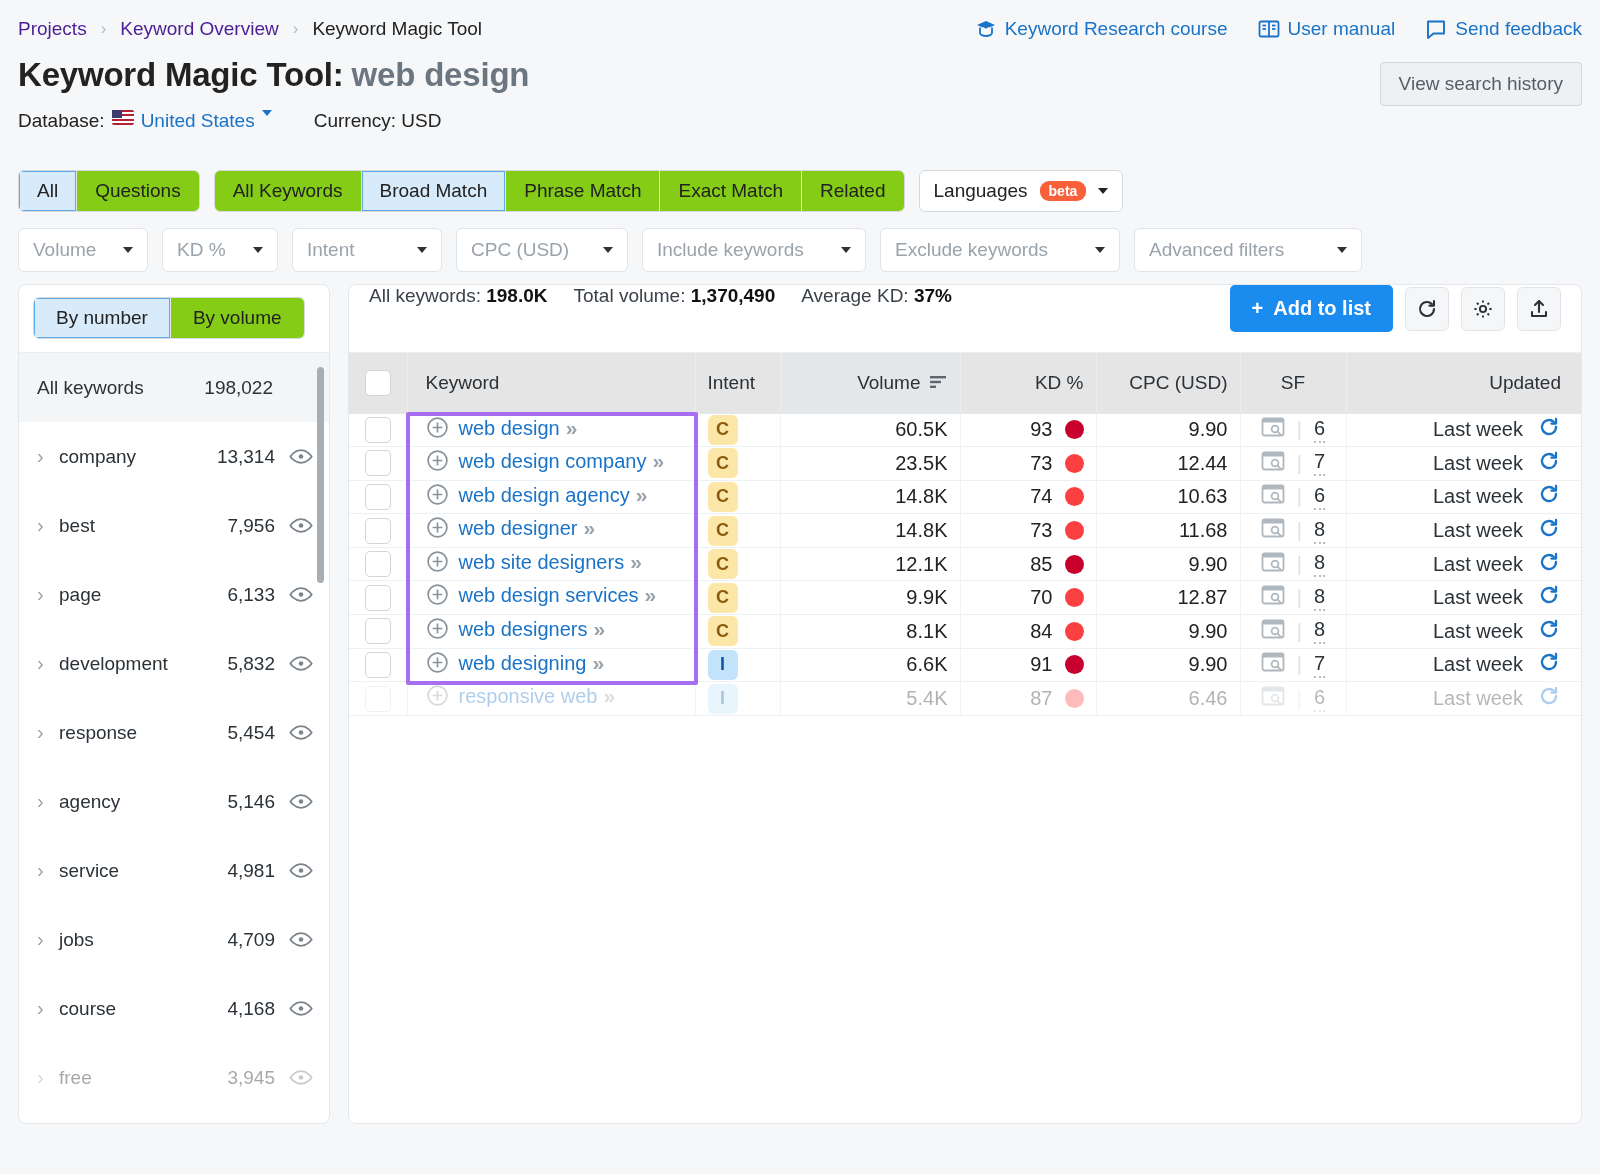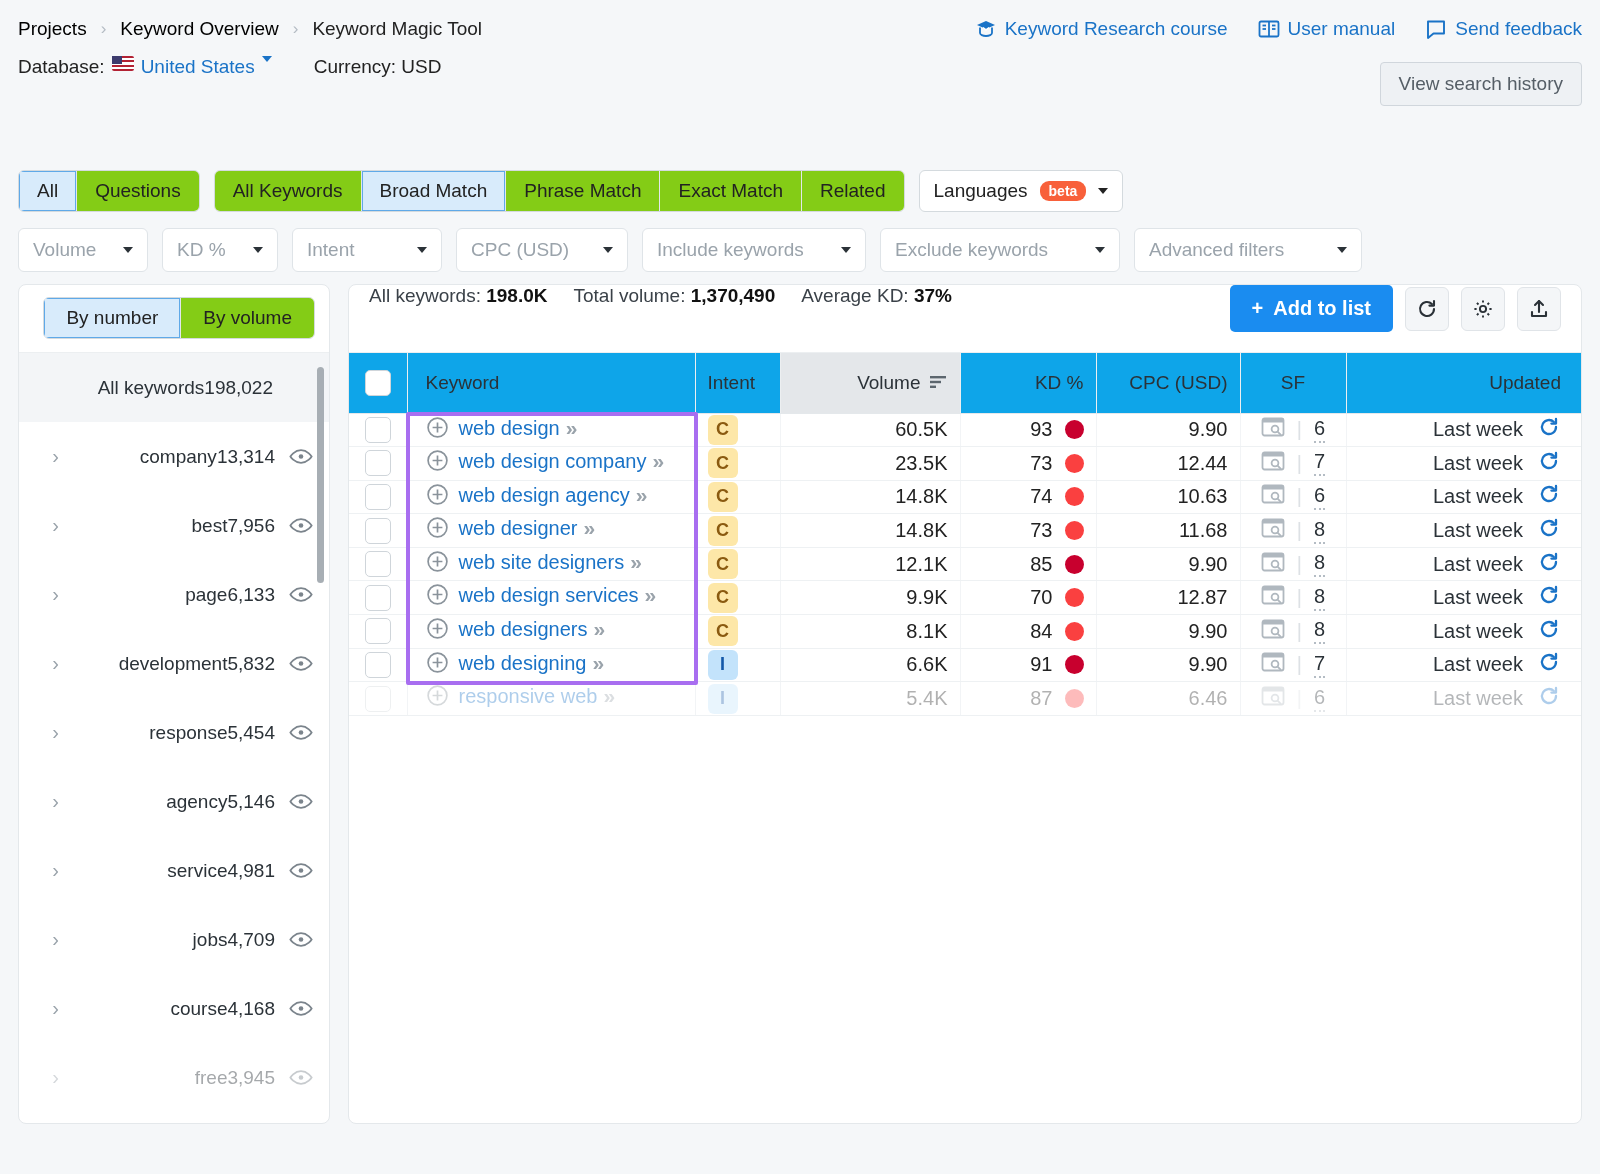--- a/index.html
+++ b/index.html
@@ -8,21 +8,21 @@
     background: #f5f7f9;
     font-family: "Liberation Sans", sans-serif;
     color: #222222;
     overflow: hidden;
   }
   a { text-decoration: none; }
 
   
   #topbar { position: relative; height: 170px; padding: 18px 18px 0 18px; }
   #breadcrumb { display: flex; align-items: center; gap: 14px; font-size: 19px; }
-  #breadcrumb .crumb { color: #000000; }
+  #breadcrumb .crumb { color: #4c1d95; }
   #breadcrumb .crumb.last { color: #222; }
   #breadcrumb .sep { color: #b4bcc4; font-size: 17px; }
 
   #page-title { margin-top: 16px; font-size: 33px; font-weight: bold; letter-spacing: -0.2px; }
   #page-title .query { color: #6b7680; font-weight: bold; margin-left: 8px; }
 
   #dbline { margin-top: 16px; display: flex; align-items: center; gap: 42px; font-size: 19px; color: #222; }
   #dbline .dbgrp { display: flex; gap: 7px; }
   #dbline .flag {
     width: 22px; height: 15px; border-radius: 2px; display: inline-block;
@@ -67,21 +67,21 @@
     display: inline-flex; align-items: center; justify-content: space-between; gap: 14px;
     border: 1px solid #dfe4e8; background:#fff; border-radius: 6px;
     padding: 10px 14px; font-size: 19px; color:#9aa3ab; cursor: pointer; white-space: nowrap;
   }
   .fpill .caret { color: #2b3238; }
 
   
   #content { display: flex; gap: 18px; padding: 12px 18px 0 18px; height: 852px; }
 
   
-  #sidebar { width: 312px; flex:none; background:#fff; border:1px solid #e4e8eb; border-radius: 8px; overflow:hidden; position:relative;text-align:right; }
+  #sidebar { width: 312px; flex:none; background:#fff; border:1px solid #e4e8eb; border-radius: 8px; overflow:hidden; position:relative; }
   #sb-toggle { padding: 12px 14px 13px 14px; border-bottom: 1px solid #eceff1; }
   #sb-toggle .seg-group { border-radius: 6px; }
   #sb-toggle .seg { padding: 9px 22px; }
   .sb-row { display:flex; align-items:center; height: 69px; padding: 0 16px 0 18px; font-size:19px; }
   .sb-row.all { background: #f3f5f7; color:#222; }
   .sb-row .chev { width: 22px; flex:none; color:#9aa3ab; font-size: 20px; }
   .sb-row .lbl { flex: 1; color:#2b3238; }
   .sb-row .cnt { color:#2b3238; margin-right: 14px; }
   .sb-row .eye { color:#7b848c; flex:none; display:flex; }
   .sb-row.faded { opacity: 0.42; }
@@ -91,21 +91,21 @@
   #tablepanel { flex:1; background:#fff; border:1px solid #e4e8eb; border-radius:8px; overflow:hidden; position:relative; }
   #tbl-toolbar { display:flex; align-items:flex-start; height: 68px; padding: 0 20px 0 20px; border-bottom:1px solid #eceff1; }
   #tbl-stats { display:flex; align-items:center; gap: 26px; font-size: 19px; color:#3a4148; }
   #tbl-stats b { color:#111; }
   #tbl-actions { margin-left:auto; display:flex; align-items:center; gap: 12px; }
   #add-list { display:flex; align-items:center; gap:10px; background:#1a8cf0; color:#fff; border:none; border-radius:5px;
     font-size:20px; font-weight:bold; padding:12px 22px; cursor:pointer; font-family:"Liberation Sans", sans-serif; }
   .icon-btn { width:44px; height:44px; border:1px solid #e0e4e8; background:#f4f6f8; border-radius:6px; display:flex; align-items:center; justify-content:center; cursor:pointer; }
 
   table { width: 100%; border-collapse: collapse; table-layout: fixed; font-size: 20px; }
-  thead th { background:#0ea5e9; font-weight: normal; color:#2b3238; font-size:19px; height: 60px;
+  thead th { background:#e5e5e5; font-weight: normal; color:#2b3238; font-size:19px; height: 60px;
     border-bottom:1px solid #e4e8eb; border-right:1px solid #eceff1; padding: 0 12px; }
   thead th.volcol { background:#e4e7ea; }
   thead th:last-child { border-right:none; }
   .c-chk   { width: 58px; }
   .c-kw    { width: 288px; text-align: left; padding-left: 18px !important; }
   .c-int   { width: 85px; text-align: left; }
   .c-vol   { width: 180px; text-align: right; }
   .c-kd    { width: 136px; text-align: right; }
   .c-cpc   { width: 144px; text-align: right; }
   .c-sf    { width: 106px; }
@@ -139,20 +139,23 @@
 <div id="topbar">
 
   <div id="breadcrumb">
     <span class="crumb">Projects</span>
     <span class="sep">›</span>
     <span class="crumb">Keyword Overview</span>
     <span class="sep">›</span>
     <span class="crumb last">Keyword Magic Tool</span>
   </div>
 
+  <div id="page-title">
+    <span>Keyword Magic Tool:</span><span class="query">web design</span>
+  </div>
 
   <div id="dbline">
     <span class="dbgrp">
       <span>Database:</span>
       <span class="flag"></span>
       <span class="dblink">United States</span>
       <span class="caret caret-blue"></span>
     </span>
     <span>Currency: USD</span>
   </div>

